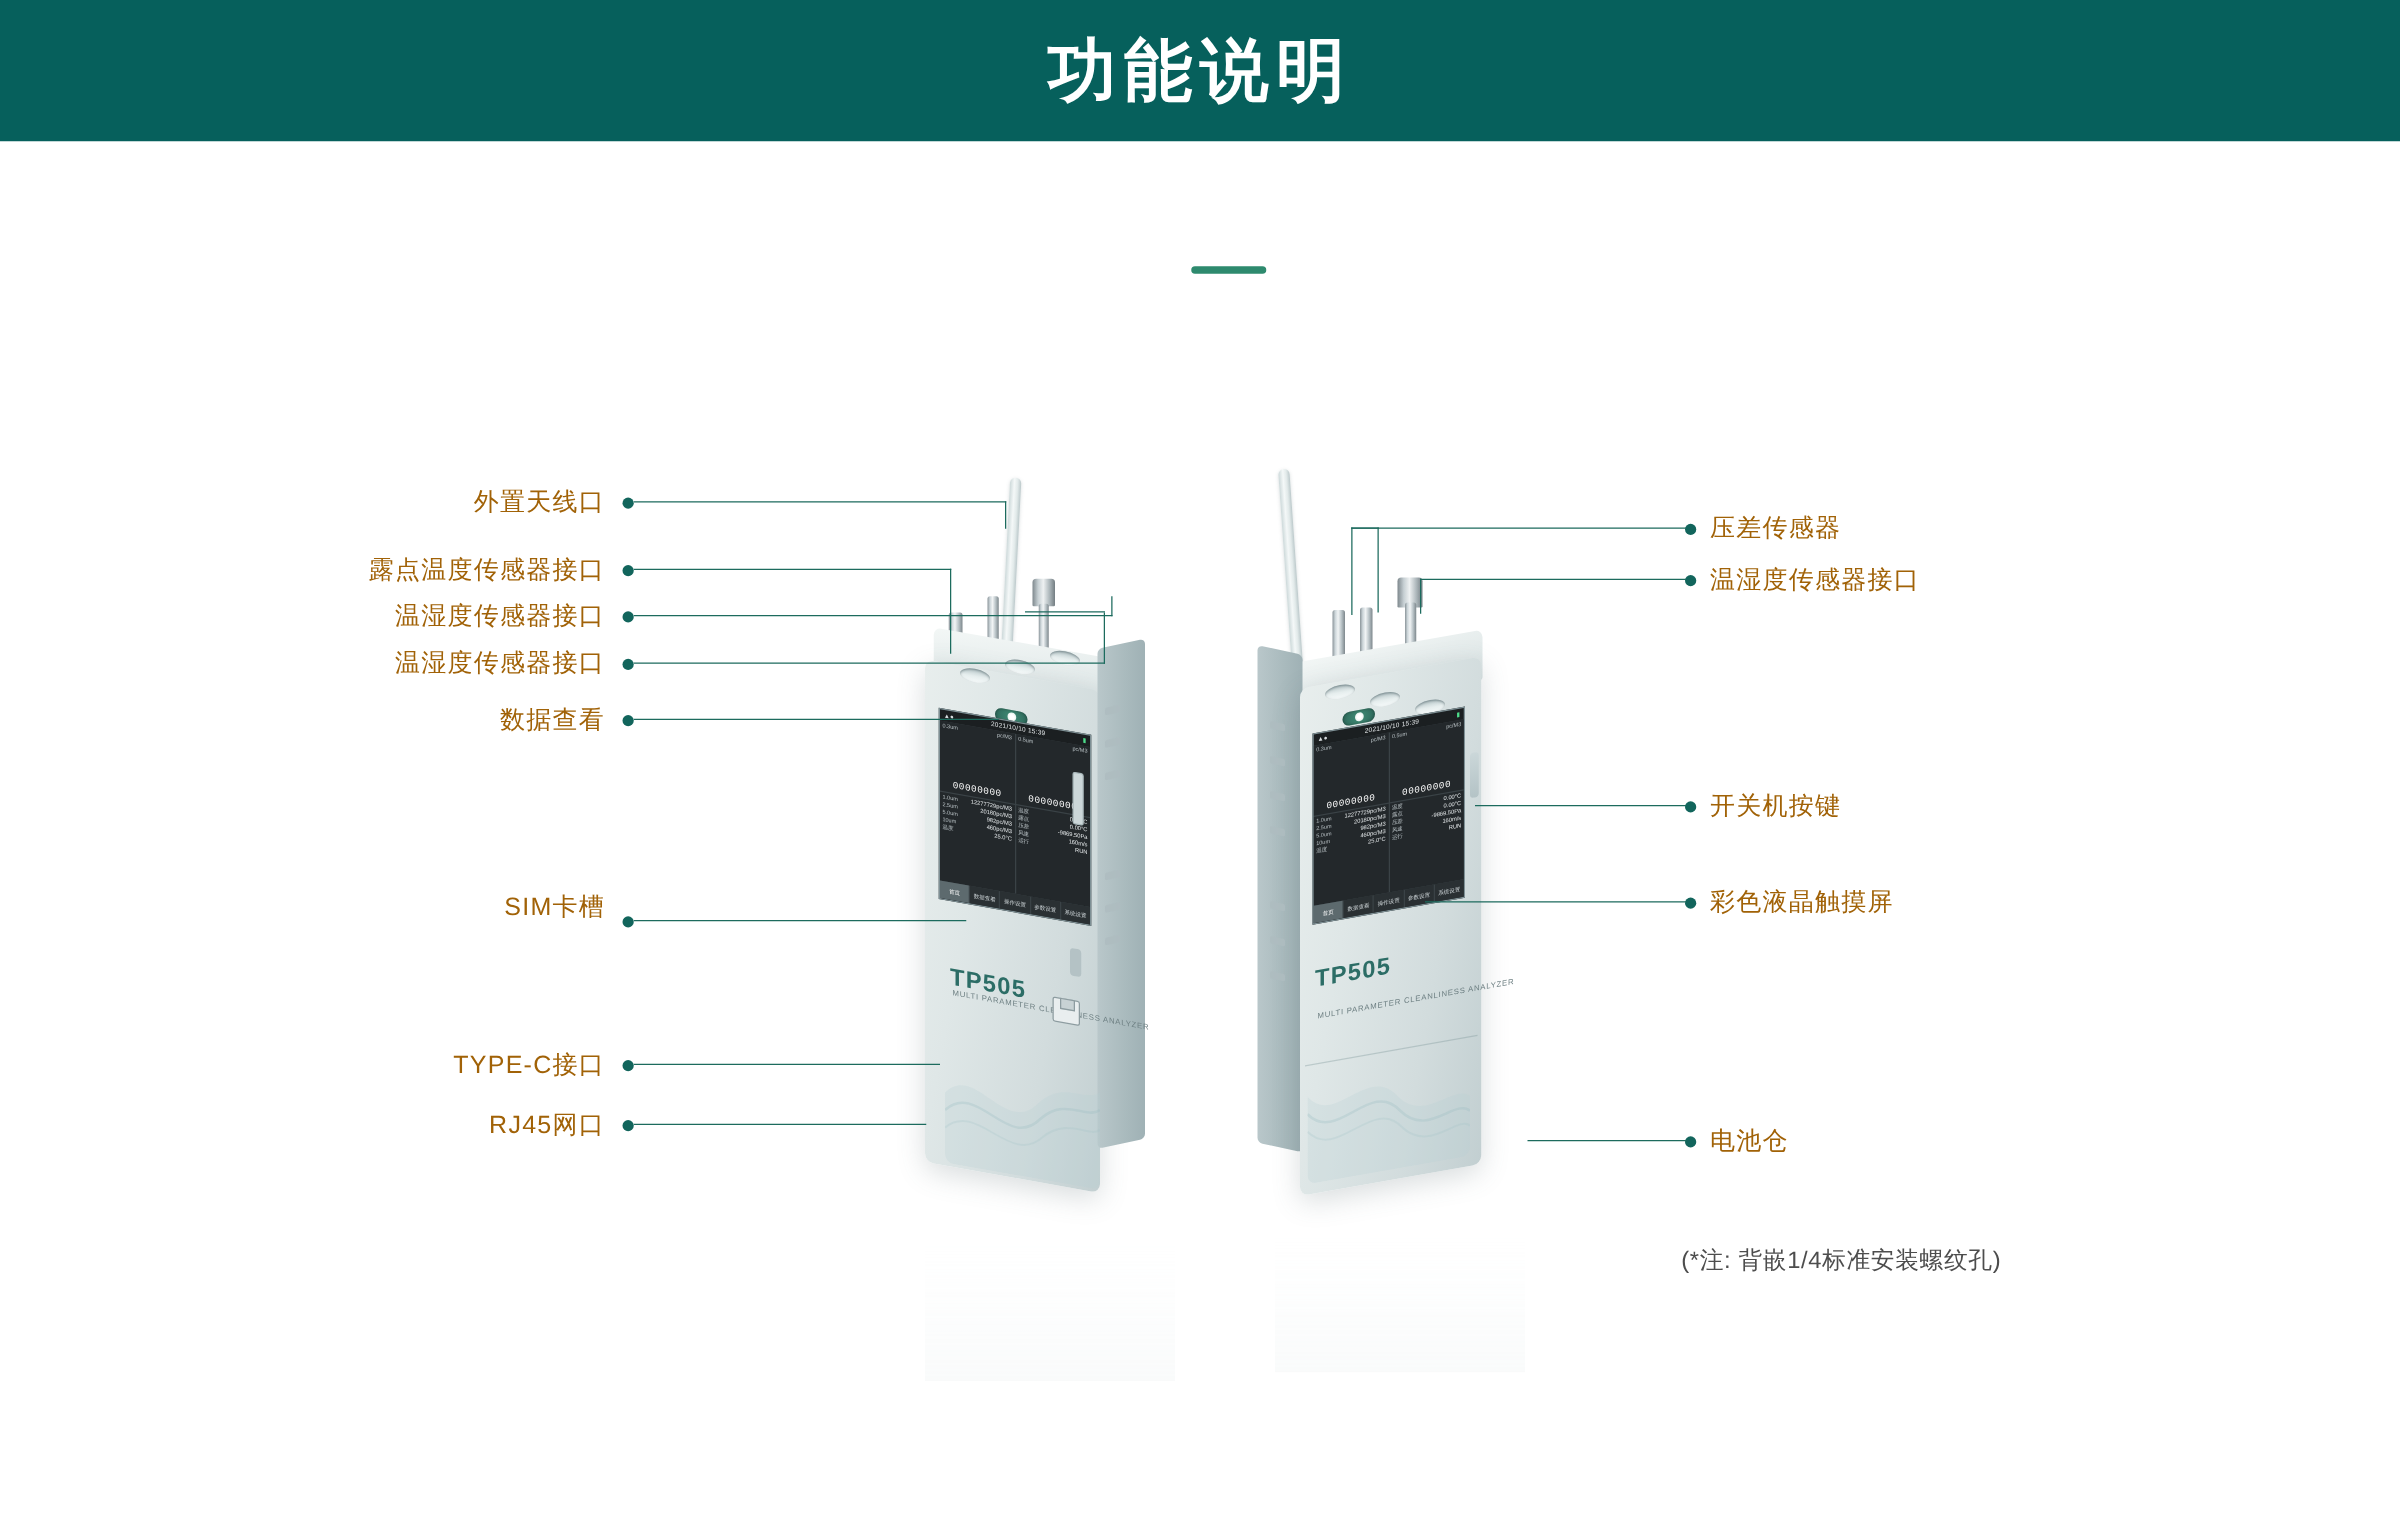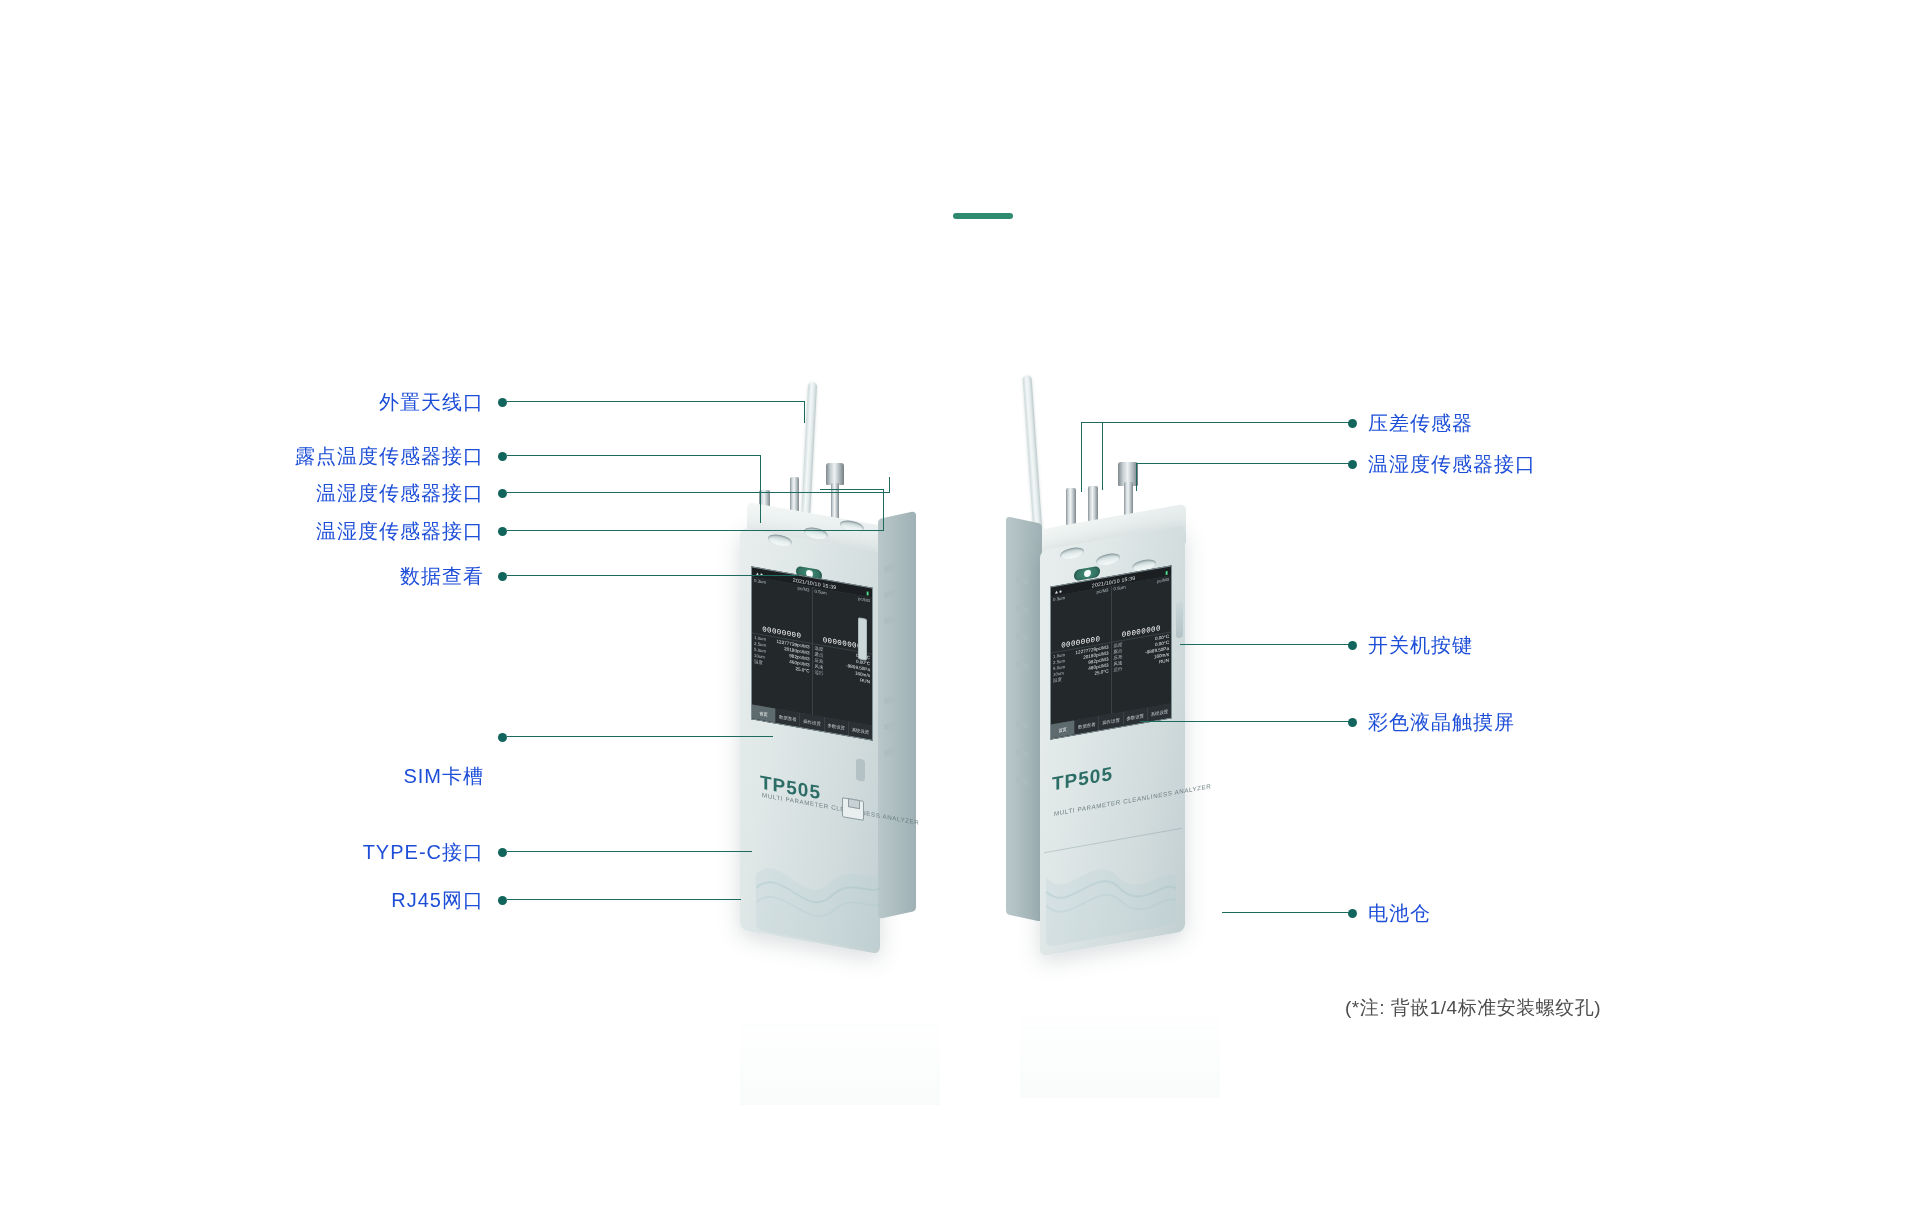--- a/index.html
+++ b/index.html
@@ -25,21 +25,21 @@
     position:absolute; left:0; top:150px; width:1920px; text-align:center;
     font-size:27px; color:#3b3b3b; letter-spacing:2px;
   }
   .accent-bar {
     position:absolute; left:953px; top:213px; width:60px; height:6px;
     background:#2e8a6e; border-radius:3px;
   }
 
   
   .lab {
-    position:absolute; font-size:20px; color:#1d4ed8; white-space:nowrap;
+    position:absolute; font-size:20px; color:#a16207; white-space:nowrap;
     letter-spacing:1px; line-height:1;
   }
   .lab.r { text-align:right; }
   .dot {
     position:absolute; width:9px; height:9px; border-radius:50%;
     background:#12655c;
   }
   .ln { position:absolute; background:#1c6b5e; }
   .ln.h { height:1.4px; }
   .ln.v { width:1.4px; }
@@ -177,20 +177,23 @@
     -webkit-mask-image:linear-gradient(to top, transparent 0%, rgba(0,0,0,.28) 65%, rgba(0,0,0,.38) 100%);
             mask-image:linear-gradient(to top, transparent 0%, rgba(0,0,0,.28) 65%, rgba(0,0,0,.38) 100%);
     opacity:.42; pointer-events:none;
   }
 </style>
 </head>
 <body>
 
 <div id="page">
 
+  <div class="header">
+    <div class="header-title">功能说明</div>
+  </div>
   <div class="accent-bar"></div>
 
   <div class="device" id="dev-left">
 
     <div class="antenna" style="left:86px; top:-3px; width:9px; height:160px; transform:rotate(3deg);"></div>
 
     <div class="conn" style="left:41px; top:105px; width:11px; height:45px;"></div>
     <div class="conn" style="left:72px; top:92px; width:9px; height:50px;"></div>
     <div class="conn-head" style="left:108px; top:78px; width:18px; height:22px;"></div>
     <div class="conn" style="left:113px; top:98px; width:8px; height:40px;"></div>
@@ -448,21 +451,21 @@
   <div class="lab r" style="left:240px; top:521px; width:244px;">温湿度传感器接口</div>
   <div class="dot" style="left:498px; top:527px;"></div>
   <div class="ln h" style="left:507px; top:530px; width:377px;"></div>
   <div class="ln v" style="left:883px; top:490px; height:41px;"></div>
   <div class="ln h" style="left:820px; top:489px; width:64px;"></div>
 
   <div class="lab r" style="left:240px; top:566px; width:244px;">数据查看</div>
   <div class="dot" style="left:498px; top:572px;"></div>
   <div class="ln h" style="left:507px; top:575px; width:292px;"></div>
 
-  <div class="lab r" style="left:240px; top:766px; width:244px;">SIM卡槽</div>
+  <div class="lab r" style="left:240px; top:716px; width:244px;">SIM卡槽</div>
   <div class="dot" style="left:498px; top:733px;"></div>
   <div class="ln h" style="left:507px; top:736px; width:266px;"></div>
 
   <div class="lab r" style="left:240px; top:842px; width:244px;">TYPE-C接口</div>
   <div class="dot" style="left:498px; top:848px;"></div>
   <div class="ln h" style="left:507px; top:851px; width:245px;"></div>
 
   <div class="lab r" style="left:240px; top:890px; width:244px;">RJ45网口</div>
   <div class="dot" style="left:498px; top:896px;"></div>
   <div class="ln h" style="left:507px; top:899px; width:234px;"></div>

